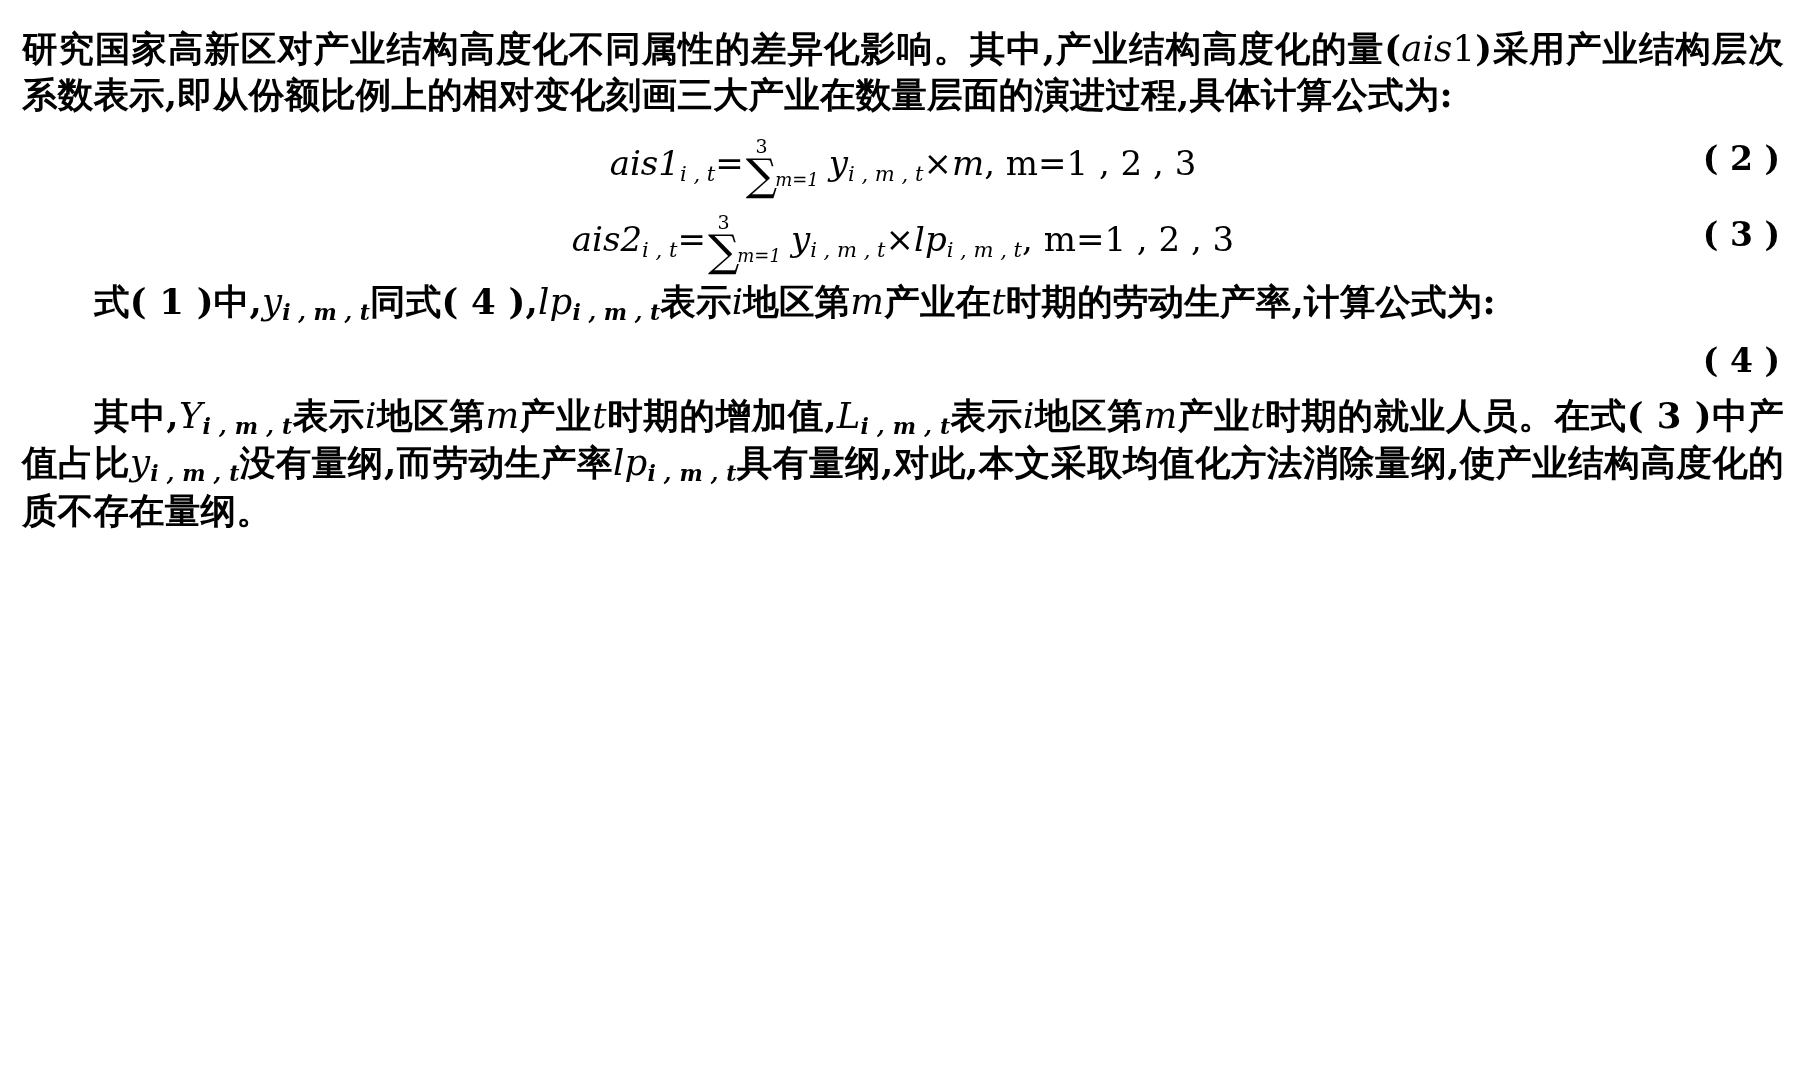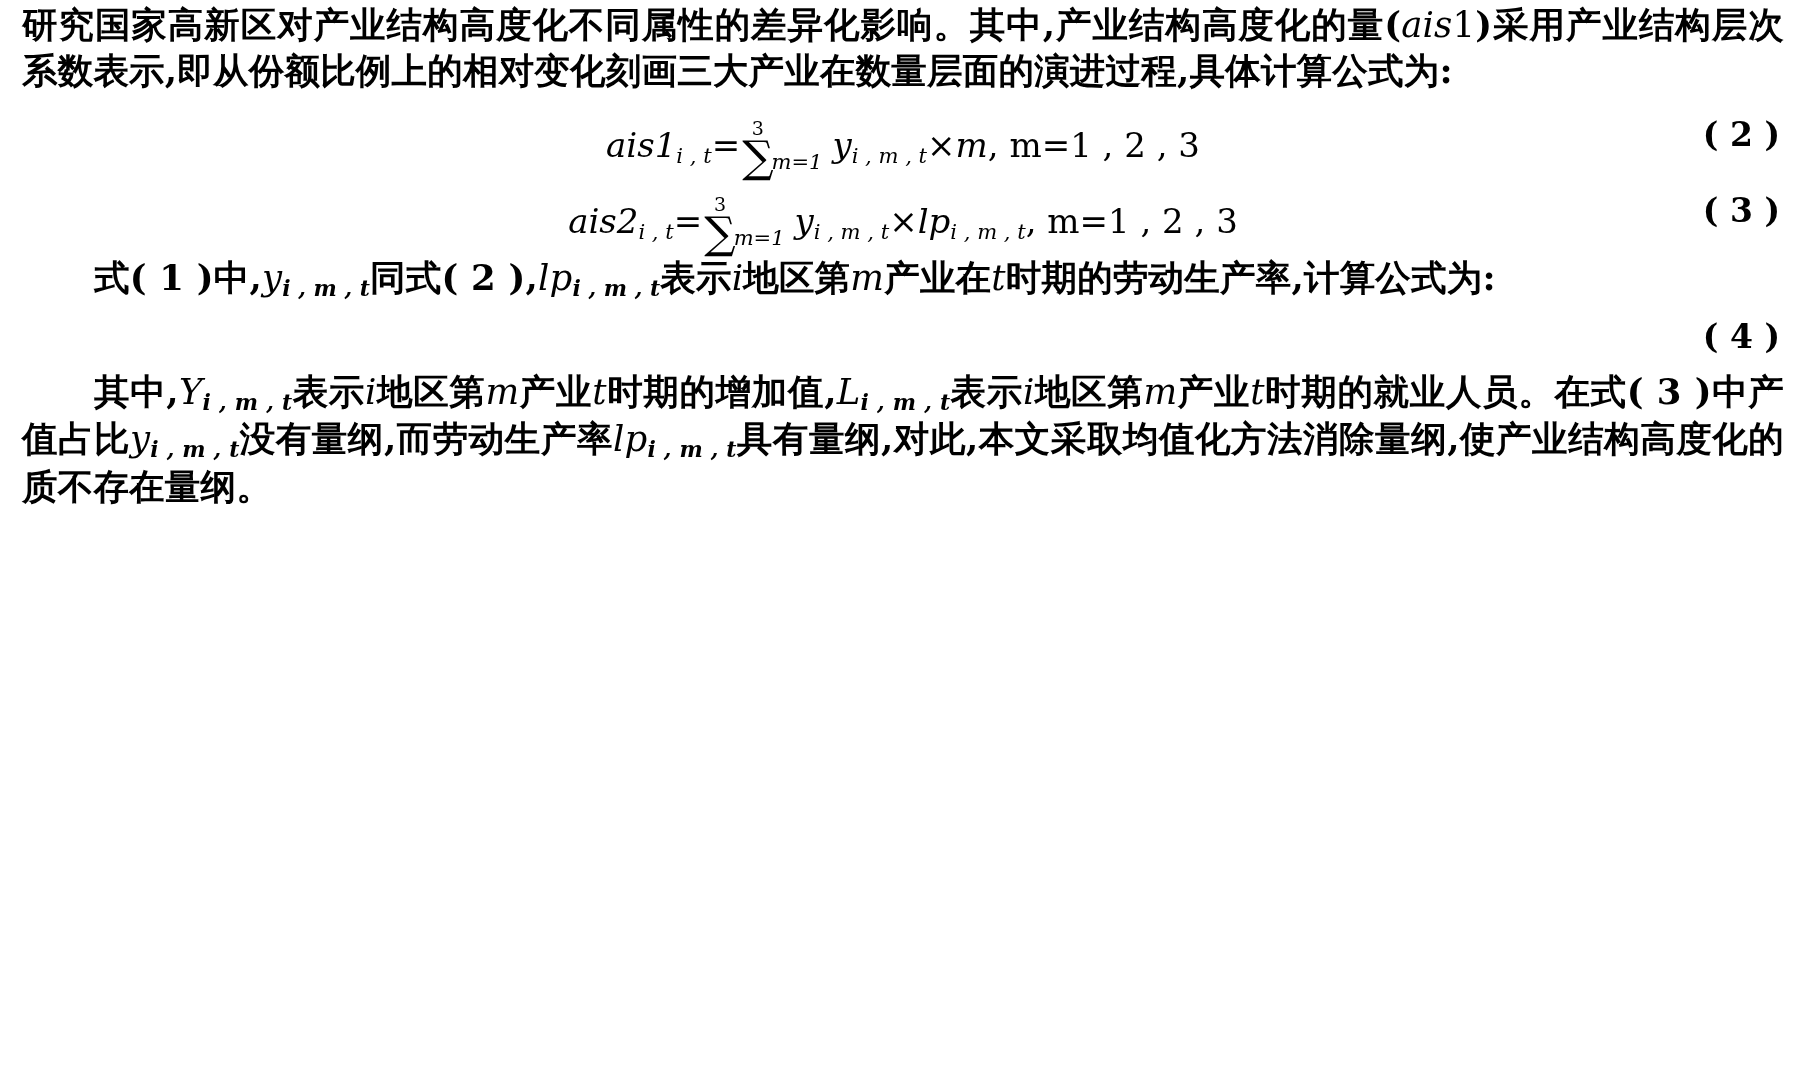--- a/index.html
+++ b/index.html
@@ -11,21 +11,21 @@
     width: 1810px;
     height: 1086px;
     font-family: "DejaVu Serif", "Liberation Serif", serif;
     color: #000000;
     overflow: hidden;
   }
   .page {
     box-sizing: border-box;
     width: 1810px;
     height: 1086px;
-    padding: 2px 26px 0 22px;
+    padding: 26px 26px 0 22px;
   }
   .para {
     font-size: 35.5px;
     line-height: 1.285;
     text-align: justify;
     text-justify: inter-character;
     letter-spacing: 0.2px;
     margin: 0 0 2px 0;
     font-weight: 600;
   }
@@ -48,21 +48,21 @@
   .eq-row {
     position: relative;
     display: block;
     width: 100%;
     margin: 14px 0 10px 0;
     height: 62px;
   }
   .eq-body {
     position: absolute;
     left: 0; right: 0;
-    top: 12px;
+    top: 6px;
     text-align: center;
     font-size: 34px;
     white-space: nowrap;
   }
   .eq-tag {
     position: absolute;
     right: 4px;
     top: 8px;
     font-size: 33px;
     font-weight: 600;
@@ -85,21 +85,21 @@
     margin-bottom: -2px;
   }
   .sum .sig {
     display: block;
     font-size: 44px;
     font-style: normal;
     line-height: 0.95;
   }
   .sum-sub {
     display: inline-block;
-    font-size: 21px;
+    font-size: 18px;
     font-style: italic;
     vertical-align: -0.55em;
     margin-left: -4px;
     margin-right: 10px;
   }
   .eqline { display: inline-block; vertical-align: middle; }
   .cm { font-style: normal; }
 </style>
 </head>
 <body>
@@ -124,21 +124,21 @@
   <div class="eq-row">
     <div class="eq-body">
       <span class="eqline">
         <span class="mathvar">ais2</span><span class="sub">i , t</span><span class="cm">=</span><span class="sum"><span class="lim-top">3</span><span class="sig">∑</span></span><span class="sum-sub">m=1</span><span class="mathvar">y</span><span class="sub">i , m , t</span><span class="cm">×</span><span class="mathvar">lp</span><span class="sub">i , m , t</span><span class="cm">, m=1 , 2 , 3</span>
       </span>
     </div>
     <div class="eq-tag">( 3 )</div>
   </div>
 
   <p class="para indent">
-    <span>式( 1 )中,</span><span class="mathvar">y</span><span class="sub">i , m , t</span><span>同式( 2 ),</span><span class="mathvar">lp</span><span class="sub">i , m , t</span><span>表示</span><span class="mathvar">i</span><span>地区第</span><span class="mathvar">m</span><span>产业在</span><span class="mathvar">t</span><span>时期的劳动生产率,计算公式为:</span>
+    <span>式( 1 )中,</span><span class="mathvar">y</span><span class="sub">i , m , t</span><span>同式( 4 ),</span><span class="mathvar">lp</span><span class="sub">i , m , t</span><span>表示</span><span class="mathvar">i</span><span>地区第</span><span class="mathvar">m</span><span>产业在</span><span class="mathvar">t</span><span>时期的劳动生产率,计算公式为:</span>
   </p>
 
   <div class="eq-row" style="height:56px;margin:6px 0 4px 0;">
     <div class="eq-tag">( 4 )</div>
   </div>
 
   <p class="para indent">
     <span>其中,</span><span class="mathvar">Y</span><span class="sub">i , m , t</span><span>表示</span><span class="mathvar">i</span><span>地区第</span><span class="mathvar">m</span><span>产业</span><span class="mathvar">t</span><span>时期的增加值,</span><span class="mathvar">L</span><span class="sub">i , m , t</span><span>表示</span><span class="mathvar">i</span><span>地区第</span><span class="mathvar">m</span><span>产业</span><span class="mathvar">t</span><span>时期的就业人员。在式( 3 )中产值占比</span><span class="mathvar">y</span><span class="sub">i , m , t</span><span>没有量纲,而劳动生产率</span><span class="mathvar">lp</span><span class="sub">i , m , t</span><span>具有量纲,对此,本文采取均值化方法消除量纲,使产业结构高度化的质不存在量纲。</span>
   </p>
 

